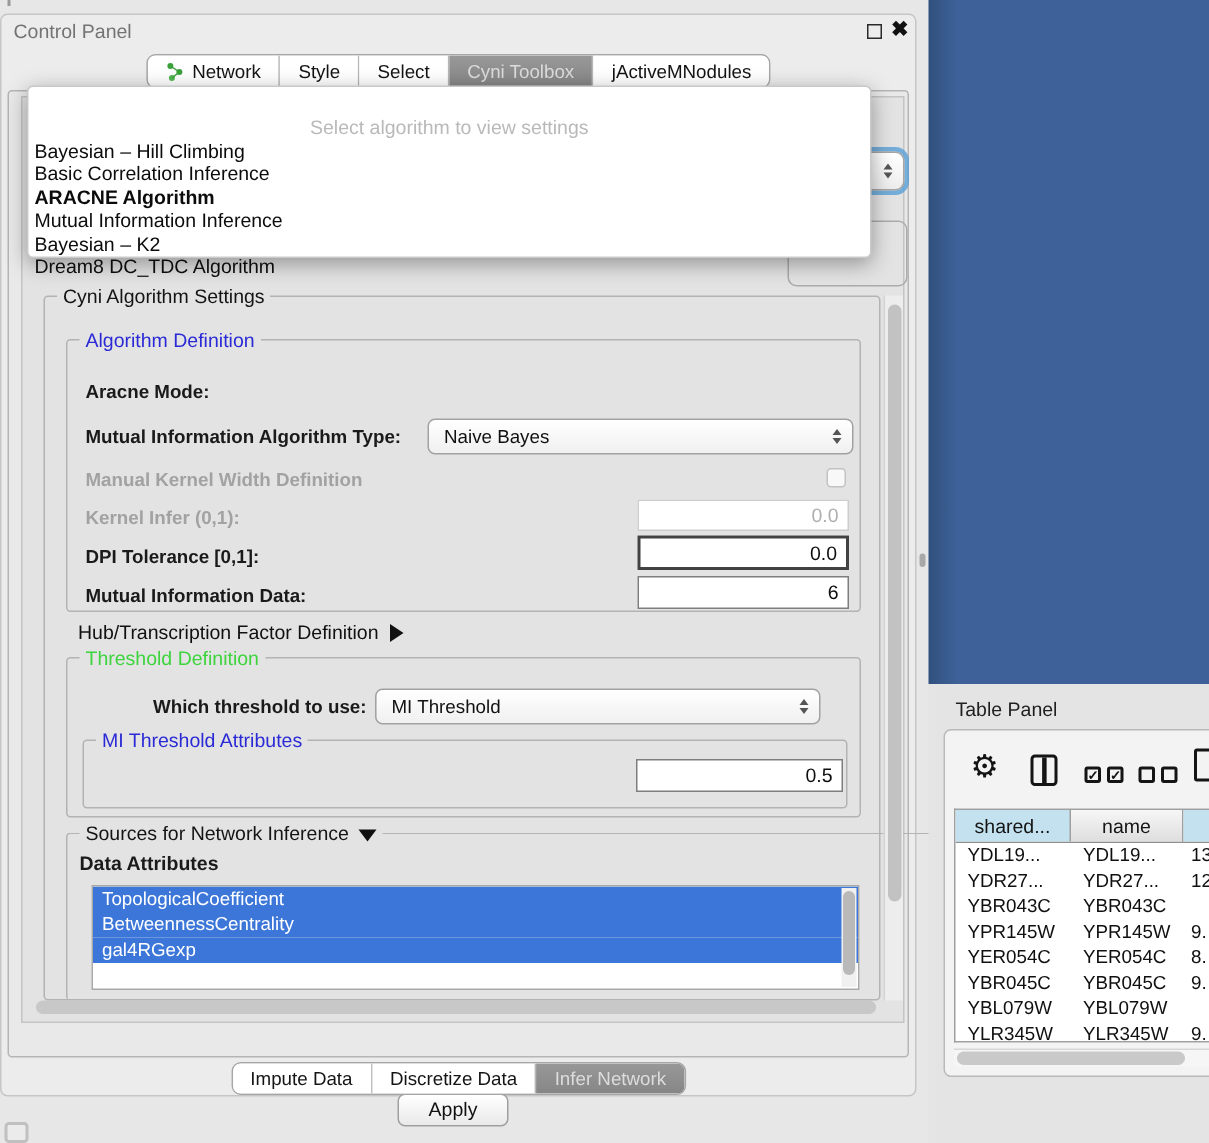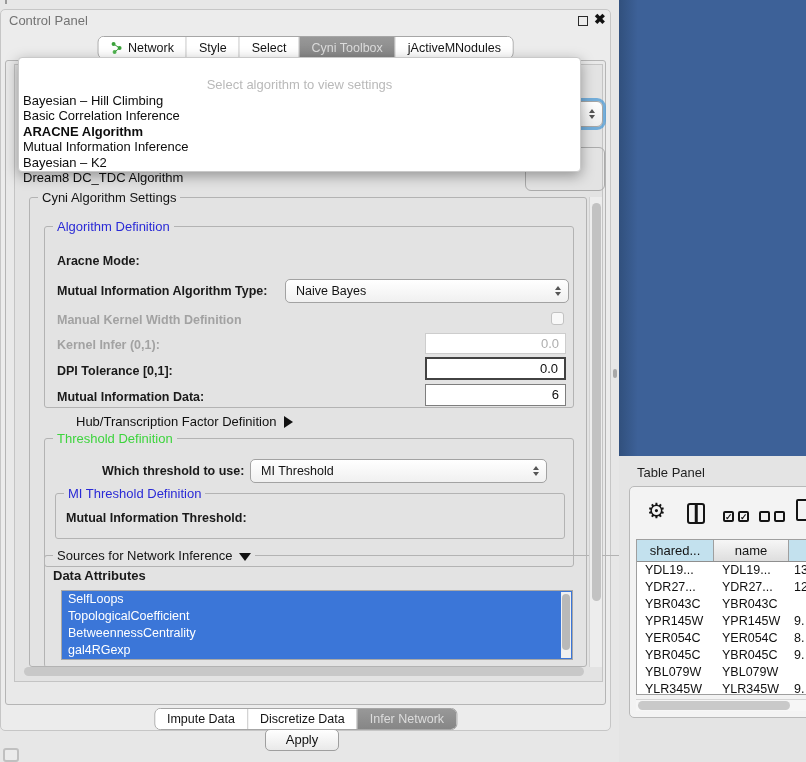--- a/index.html
+++ b/index.html
@@ -59,21 +59,21 @@
   .stepper .up{width:0;height:0;border-left:3.5px solid transparent;border-right:3.5px solid transparent;border-bottom:4.5px solid #555;}
   .stepper .down{width:0;height:0;border-left:3.5px solid transparent;border-right:3.5px solid transparent;border-top:4.5px solid #555;}
 
   .field{position:absolute;background:#fff;text-align:right;padding-right:6px;font-size:13px;color:#0e0e0e;}
   .field.dis{border:1px solid #cdcdcd;color:#aeaeae;}
   .field.focus{border:2px solid #424242;}
   .field.norm{border:1px solid #7e7e7e;}
 
   .checkbox{position:absolute;width:13px;height:13px;border:1px solid #c2c2c2;border-radius:3px;background:#f8f8f8;}
 
-  .hub-row{position:absolute;left:36px;top:394px;font-size:13px;color:#101010;display:flex;align-items:center;gap:8px;margin-left:24px;}
+  .hub-row{position:absolute;left:36px;top:394px;font-size:13px;color:#101010;display:flex;align-items:center;gap:8px;}
   .tri-right{width:0;height:0;border-top:6px solid transparent;border-bottom:6px solid transparent;border-left:9px solid #111;}
   .tri-down{width:0;height:0;border-left:6px solid transparent;border-right:6px solid transparent;border-top:8px solid #111;display:inline-block;margin-left:6px;vertical-align:middle;}
 
   .listbox{position:absolute;left:16px;top:34px;width:512px;height:70px;background:#fff;border:1px solid #a8a8a8;overflow:hidden;}
   .attr-row{height:17px;line-height:17px;background:var(--selection-blue);color:#fff;font-size:12.5px;padding-left:6px;}
   .list-vscroll{position:absolute;right:1px;top:1px;width:10px;height:66px;background:#f0f0f0;}
   .list-vthumb{position:absolute;left:1px;top:2px;width:8px;height:56px;background:#b9b9b9;border-radius:4px;}
 
   .v-scrollbar{position:absolute;left:576px;top:132px;width:13px;height:465px;background:#ededed;border-left:1px solid #d2d2d2;}
   .v-thumb{position:absolute;left:2px;top:6px;width:9px;height:398px;background:#c2c2c2;border-radius:5px;}
@@ -197,44 +197,43 @@
 
             <span class="flabel" style="left:12px;top:163px;">Mutual Information Data:</span>
             <div class="field norm" style="left:380px;top:157px;width:141px;height:22px;line-height:20px;">6</div>
           </div>
 
           <div class="hub-row" style="left:22px;top:216px;">
             <span>Hub/Transcription Factor Definition</span>
             <span class="tri-right"></span>
           </div>
 
-          <div class="groupbox" style="left:14px;top:240px;width:530px;height:129px;">
+          <div class="groupbox" style="left:14px;top:240px;width:530px;height:107px;">
             <span class="legend green">Threshold Definition</span>
 
             <span class="flabel" style="left:57px;top:25px;">Which threshold to use:</span>
             <div class="combo" style="left:205px;top:20px;width:297px;">
               <span class="combo-text">MI Threshold</span>
               <span class="stepper">
                   <span class="up"></span>
                   <span class="down"></span>
                 </span>
             </div>
 
             <div class="groupbox" style="left:10px;top:54px;width:510px;height:46px;">
-              <span class="legend blue">MI Threshold Definition</span>
-              <span class="flabel" style="left:10px;top:17px;">Mutual Information Threshold:</span>
+              <span class="legend blue">MI Threshold Attributes</span>
+              <div class="field norm" style="left:368px;top:12px;width:138px;height:22px;line-height:20px;">0.5</div>
             </div>
           </div>
 
           <div class="groupbox" style="left:14px;top:357px;width:640px;height:112px;border-bottom:none;">
             <span class="legend"><span>Sources for Network Inference</span><span class="tri-down"></span></span>
             <span class="flabel" style="left:8px;top:12px;font-size:13px;">Data Attributes</span>
             <div class="listbox" id="attr-list">
 
-            <div class="attr-row">SelfLoops</div>
                 <div class="attr-row">TopologicalCoefficient</div>
                 <div class="attr-row">BetweennessCentrality</div>
                 <div class="attr-row">gal4RGexp</div>
                 <div class="list-vscroll">
                   <div class="list-vthumb"></div>
                 </div>
               </div>
           </div>
         </div>
 

